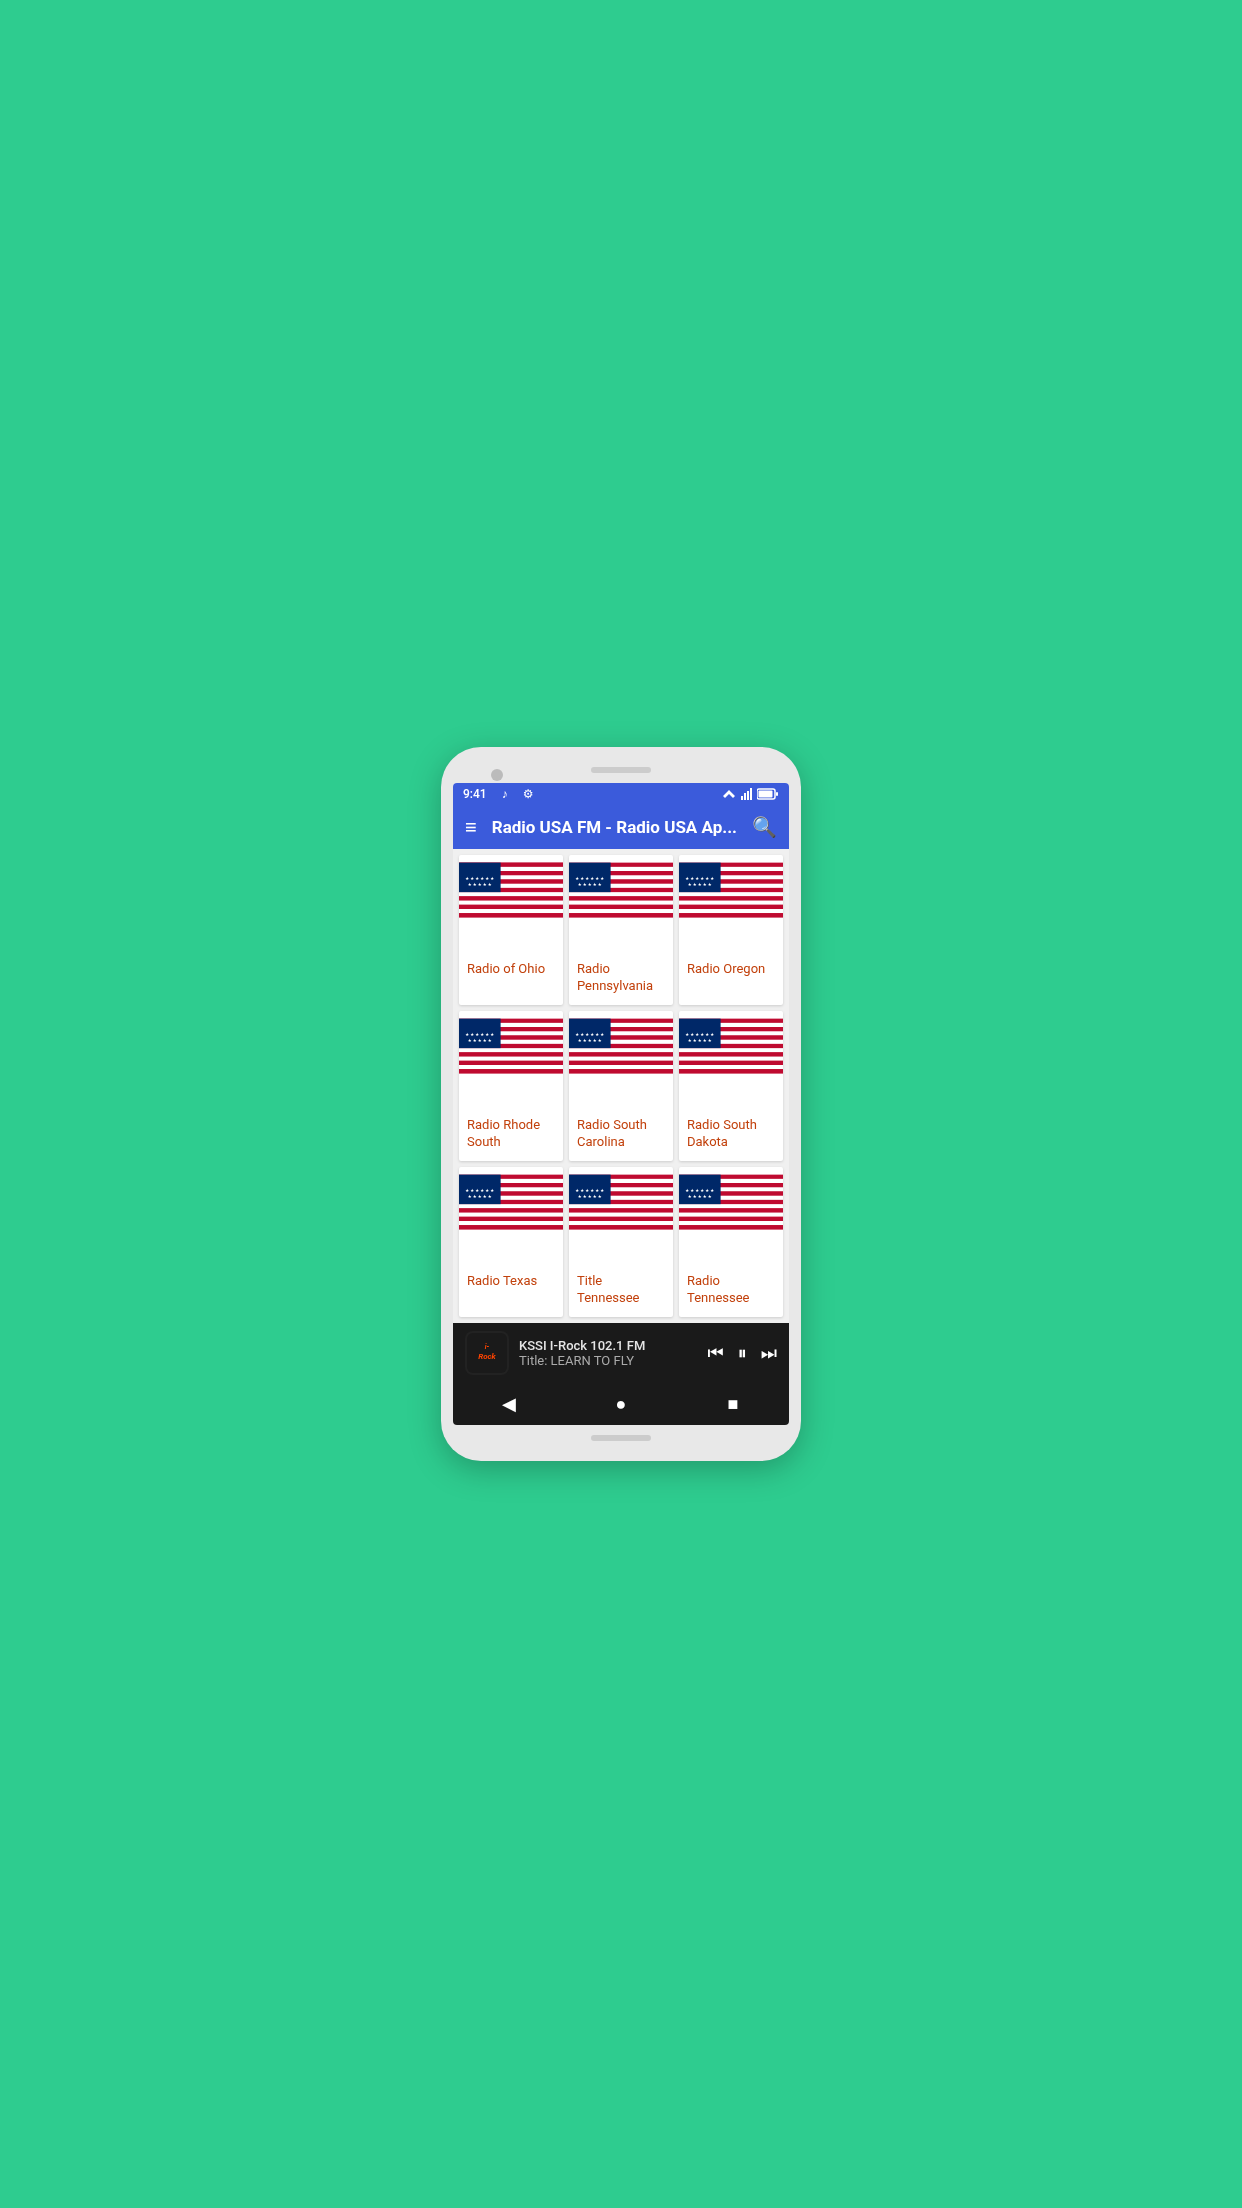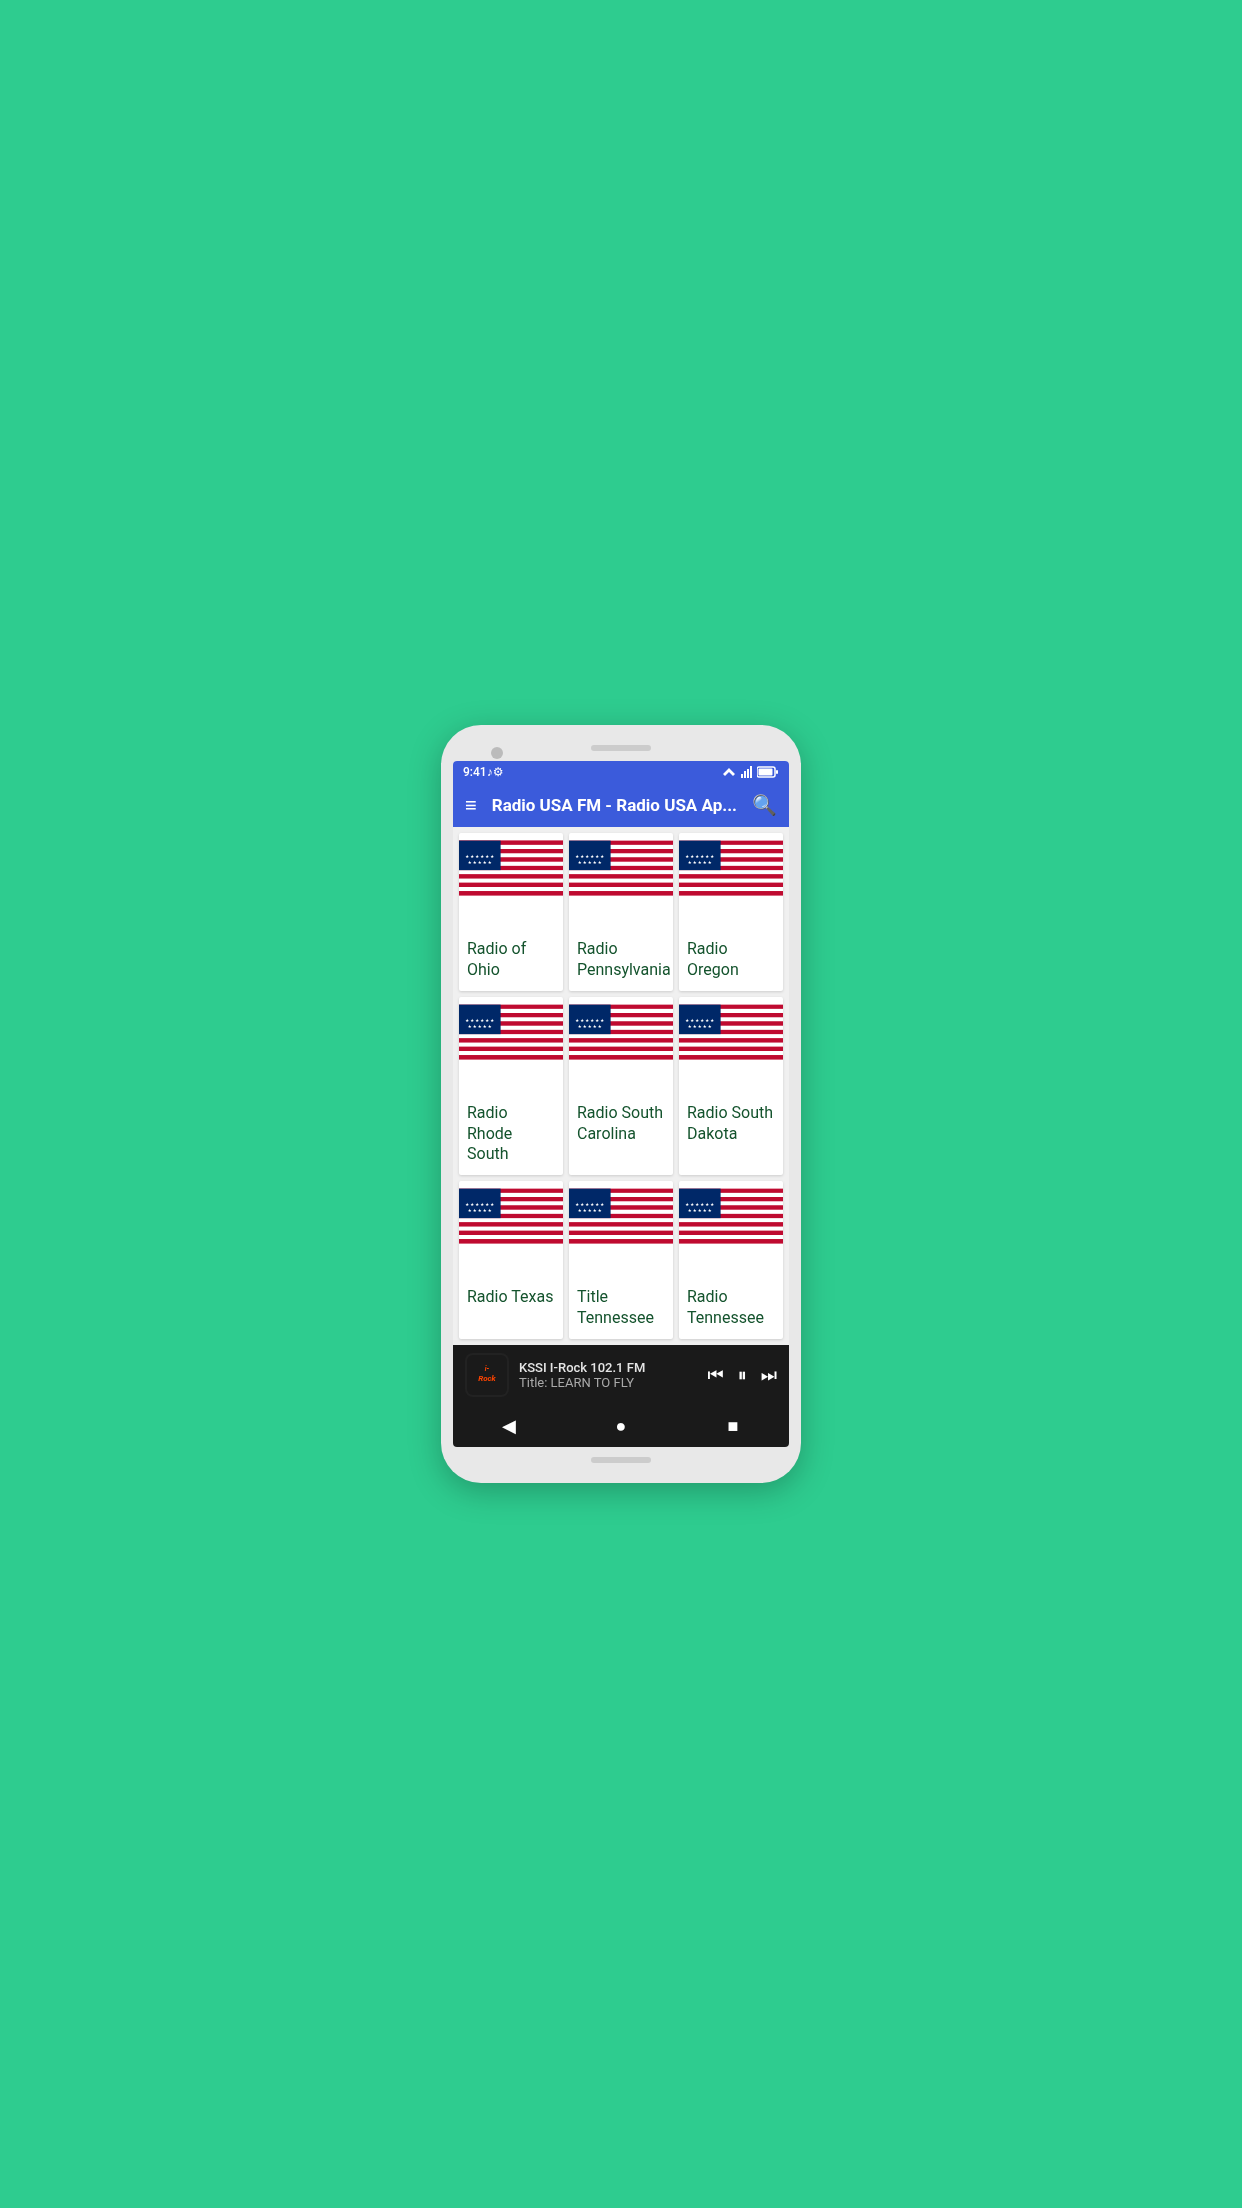--- a/index.html
+++ b/index.html
@@ -52,21 +52,21 @@
       background: #3b5bdb;
       color: white;
       display: flex;
       justify-content: space-between;
       align-items: center;
       padding: 4px 10px;
       font-size: 12px;
       font-weight: 500;
     }
 
-    .status-left { display: flex; align-items: center; gap: 0; }
+    .status-left { display: flex; align-items: center; gap: 15px; }
     .status-right { display: flex; align-items: center; gap: 4px; }
 
     
     .app-bar {
       background: #3b5bdb;
       color: white;
       display: flex;
       align-items: center;
       padding: 10px 12px;
       gap: 12px;
@@ -133,22 +133,22 @@
       overflow: hidden;
     }
 
     .flag-container svg {
       width: 100%;
       height: 100%;
     }
 
     .station-name {
       padding: 8px 8px 10px 8px;
-      font-size: 16px;
-      color: #14532d;
+      font-size: 13px;
+      color: #c2410c;
       line-height: 1.3;
       margin-top: 28px;
     }
 
     
     .player-bar {
       background: #1a1a1a;
       color: white;
       display: flex;
       align-items: center;

